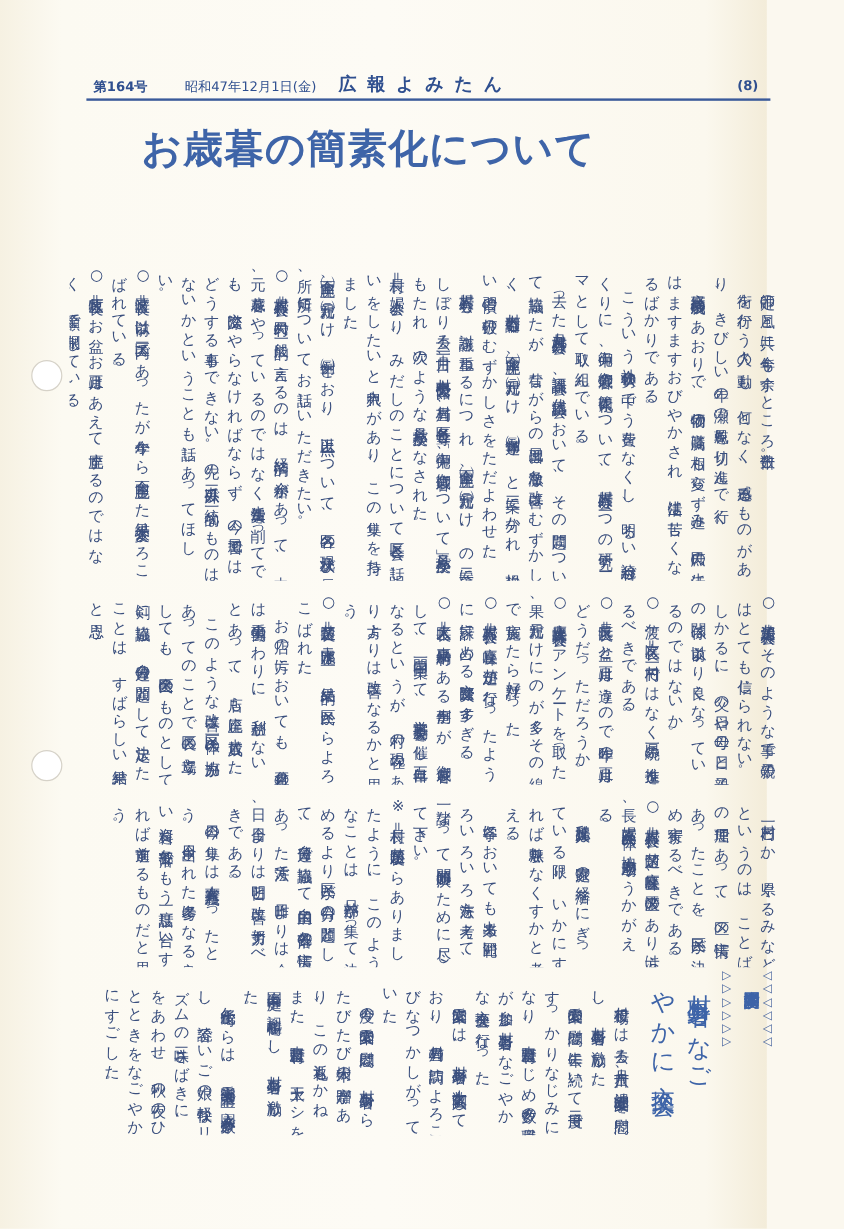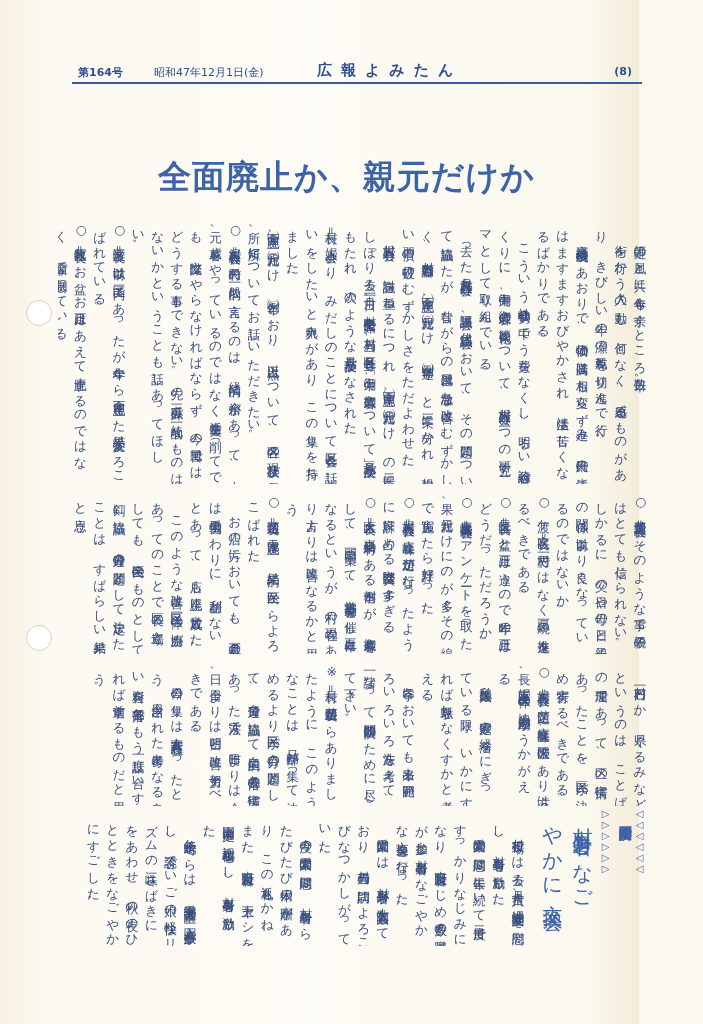--- a/index.html
+++ b/index.html
@@ -17,21 +17,21 @@
     position:absolute; left:26px; width:24px; height:24px; border-radius:50%;
     border:1px solid #d6d2c8; background:#fff;
   }
   .header {
     position:absolute; left:72px; top:62px; width:570px; height:20px;
     color:#2f4f8f; font-size:11px; font-weight:bold;
     border-bottom:2px solid #3a5a9a;
   }
   .header .issue { position:absolute; left:6px; top:3px; }
   .header .date { position:absolute; left:62px; top:3px; font-weight:normal;margin-left:20px; }
-  .header .paper { position:absolute; left:210px; top:-1px; font-size:15px; letter-spacing:9px;margin-left:35px; }
+  .header .paper { position:absolute; left:210px; top:-1px; font-size:15px; letter-spacing:9px; }
   .header .pageno { position:absolute; right:10px; top:3px; }
   .title1 {
     position:absolute; left:118px; top:102px; font-size:33px; font-weight:bold;
     color:#3e64a8; letter-spacing:1px; white-space:nowrap;
   }
   .title2 {
     position:absolute; left:158px; top:155px; font-size:33px; font-weight:bold;
     color:#3e64a8; letter-spacing:1px; white-space:nowrap;
   }
   .tier {
@@ -73,21 +73,21 @@
   <div class="punch" style="top:300px"></div>
   <div class="punch" style="top:625px"></div>
 
   <div class="header">
     <span class="issue">第164号</span>
     <span class="date">昭和47年12月1日(金)</span>
     <span class="paper">広報よみたん</span>
     <span class="pageno">(8)</span>
   </div>
 
-  <div class="title2">全面廃止か、親元だけか</div>
+  <div class="title1">お歳暮の簡素化について</div>
 
   <div class="tier t1">
     <p class="ind">師走の風と共に今年も余すところ数十日。</p>
     <p class="ind">街を行かう人々の動も、何となく、感迫るものがあり、きびしい年の瀬の乾風を切り進んで行く。</p>
     <p class="ind">高度経済成長のあおりで、物価の高騰は相も変らず進み、庶民の生活はますますおびやかされ、生活は苦しくなるばかりである。</p>
     <p class="ind">こういう社会状勢の中でう費をなくし、明るい読谷村づくりに、御中元、御歳暮の簡素化について、村婦人会は一つの研究テーマとして取り組んでいる。</p>
     <p class="ind">去った九月村婦人会は、評議員会、代議員会において、その問題について協議したが、昔ながらの風習は急激な改善はむずかしく、村内世論も、㈠全面廃止、㈡親元だけ、㈢例年通り、と三案に分かれ、根強い習慣の打破のむずかしさをただよわせた。</p>
     <p class="ind">村婦人会も、討議を重ねるにつれ、㈠全面廃止、㈡親元だけ、の二案にしぼり去る十一月一日、村中央公民館で村当局、各区長等と「御中元、御歳暮について」意見交換がもたれ、次のような意見交換がなされた。</p>
     <p>村長＝婦人会より、みだしのことについて区長会と話し合いをしたいと申入れがあり、この集りを持ちました。</p>
     <p>㈠全面廃止、㈡親元だけ、㈢例年どおり、以上三点について、各区の現状及び長所、短所についてお話しいただきたい。</p>

